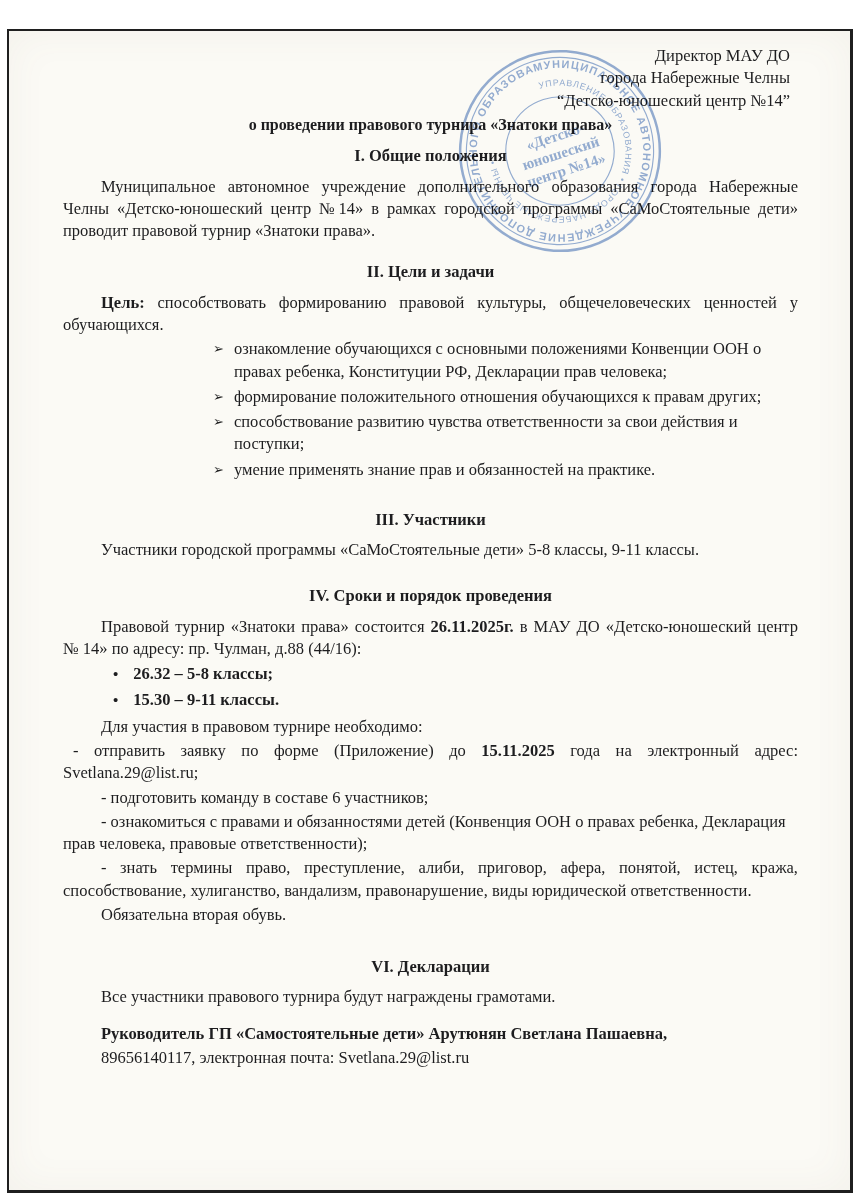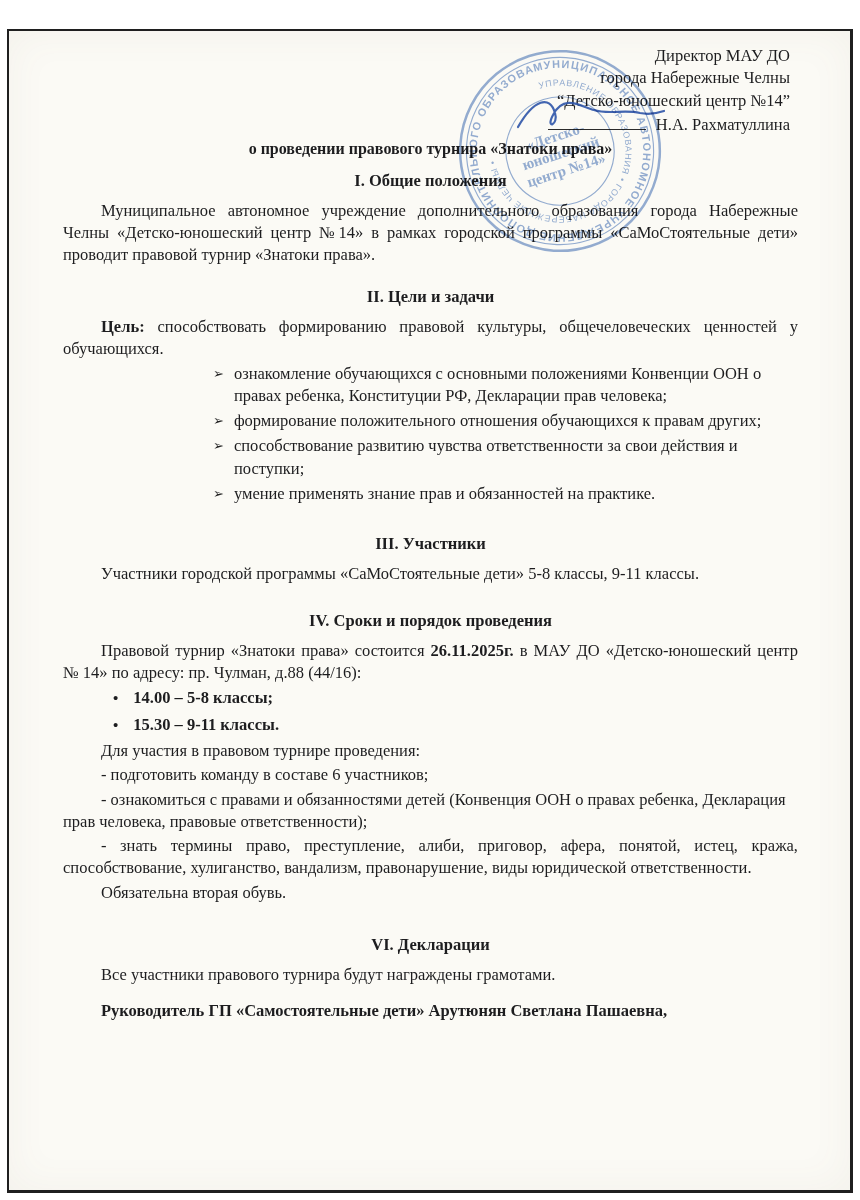--- a/index.html
+++ b/index.html
@@ -121,28 +121,20 @@
 </head>
 <body>
 
 <div class="scan-page">
   <div class="content">
 
     <div class="header">
       <div class="h-line">Директор МАУ ДО</div>
       <div class="h-line">города Набережные Челны</div>
       <div class="h-line">“Детско-юношеский центр №14”</div>
-      <div class="h-line sig-row">
-        <span class="sig-wrap">
-          <svg class="sig-svg" viewBox="0 0 158 48">
-            <path d="M6 36 C 22 8, 38 4, 43 22 C 47 34, 33 39, 41 24 C 52 2, 70 16, 82 19 C 97 24, 112 18, 128 22 C 138 24, 146 22, 152 20" fill="none" stroke="#2d54a8" stroke-width="2.2" stroke-linecap="round" opacity="0.9"></path>
-          </svg>
-        </span>
-        <span>Н.А. Рахматуллина</span>
-      </div>
     </div>
 
     <div class="stamp">
       <svg viewBox="0 0 200 200" width="208" height="208">
         <g transform="rotate(-18 100 100)">
           <g fill="none" stroke="#3e6db8">
             <circle cx="100" cy="100" r="96" stroke-width="2.4"></circle>
             <circle cx="100" cy="100" r="90" stroke-width="1.1"></circle>
             <circle cx="100" cy="100" r="52" stroke-width="1.1"></circle>
           </g>
@@ -186,32 +178,34 @@
     </div>
 
     <div class="sec-h h3">III. Участники</div>
     <p class="para left">Участники городской программы «СаМоСтоятельные дети» 5-8 классы, 9-11 классы.</p>
 
     <div class="sec-h h4">IV. Сроки и порядок проведения</div>
     <p class="para"><span>Правовой турнир «Знатоки права» состоится </span><b>26.11.2025г.</b><span> в МАУ ДО «Детско-юношеский центр № 14» по адресу: пр. Чулман, д.88 (44/16):</span></p>
     <div class="time-list">
       <div class="time-item">
         <span class="dot">•</span>
-        <span>14.00 – 5-8 классы;</span>
+        <span>26.32 – 5-8 классы;</span>
       </div>
       <div class="time-item">
         <span class="dot">•</span>
         <span>15.30 – 9-11 классы.</span>
       </div>
     </div>
-    <p class="para left">Для участия в правовом турнире проведения:</p>
+    <p class="para left">Для участия в правовом турнире необходимо:</p>
+    <p class="para indent-sm"><span>- отправить заявку по форме (Приложение) до </span><b>15.11.2025</b><span> года на электронный адрес: Svetlana.29@list.ru;</span></p>
     <p class="para left">- подготовить команду в составе 6 участников;</p>
     <p class="para left">- ознакомиться с правами и обязанностями детей (Конвенция ООН о правах ребенка, Декларация прав человека, правовые ответственности);</p>
     <p class="para">- знать термины право, преступление, алиби, приговор, афера, понятой, истец, кража, способствование, хулиганство, вандализм, правонарушение, виды юридической ответственности.</p>
     <p class="para left">Обязательна вторая обувь.</p>
 
     <div class="sec-h h6">VI. Декларации</div>
     <p class="para left">Все участники правового турнира будут награждены грамотами.</p>
 
     <p class="para bold footer-line">Руководитель ГП «Самостоятельные дети» Арутюнян Светлана Пашаевна,</p>
+    <p class="para footer-contact">89656140117, электронная почта: Svetlana.29@list.ru</p>
 
   </div>
 </div>
 
 </body></html>

